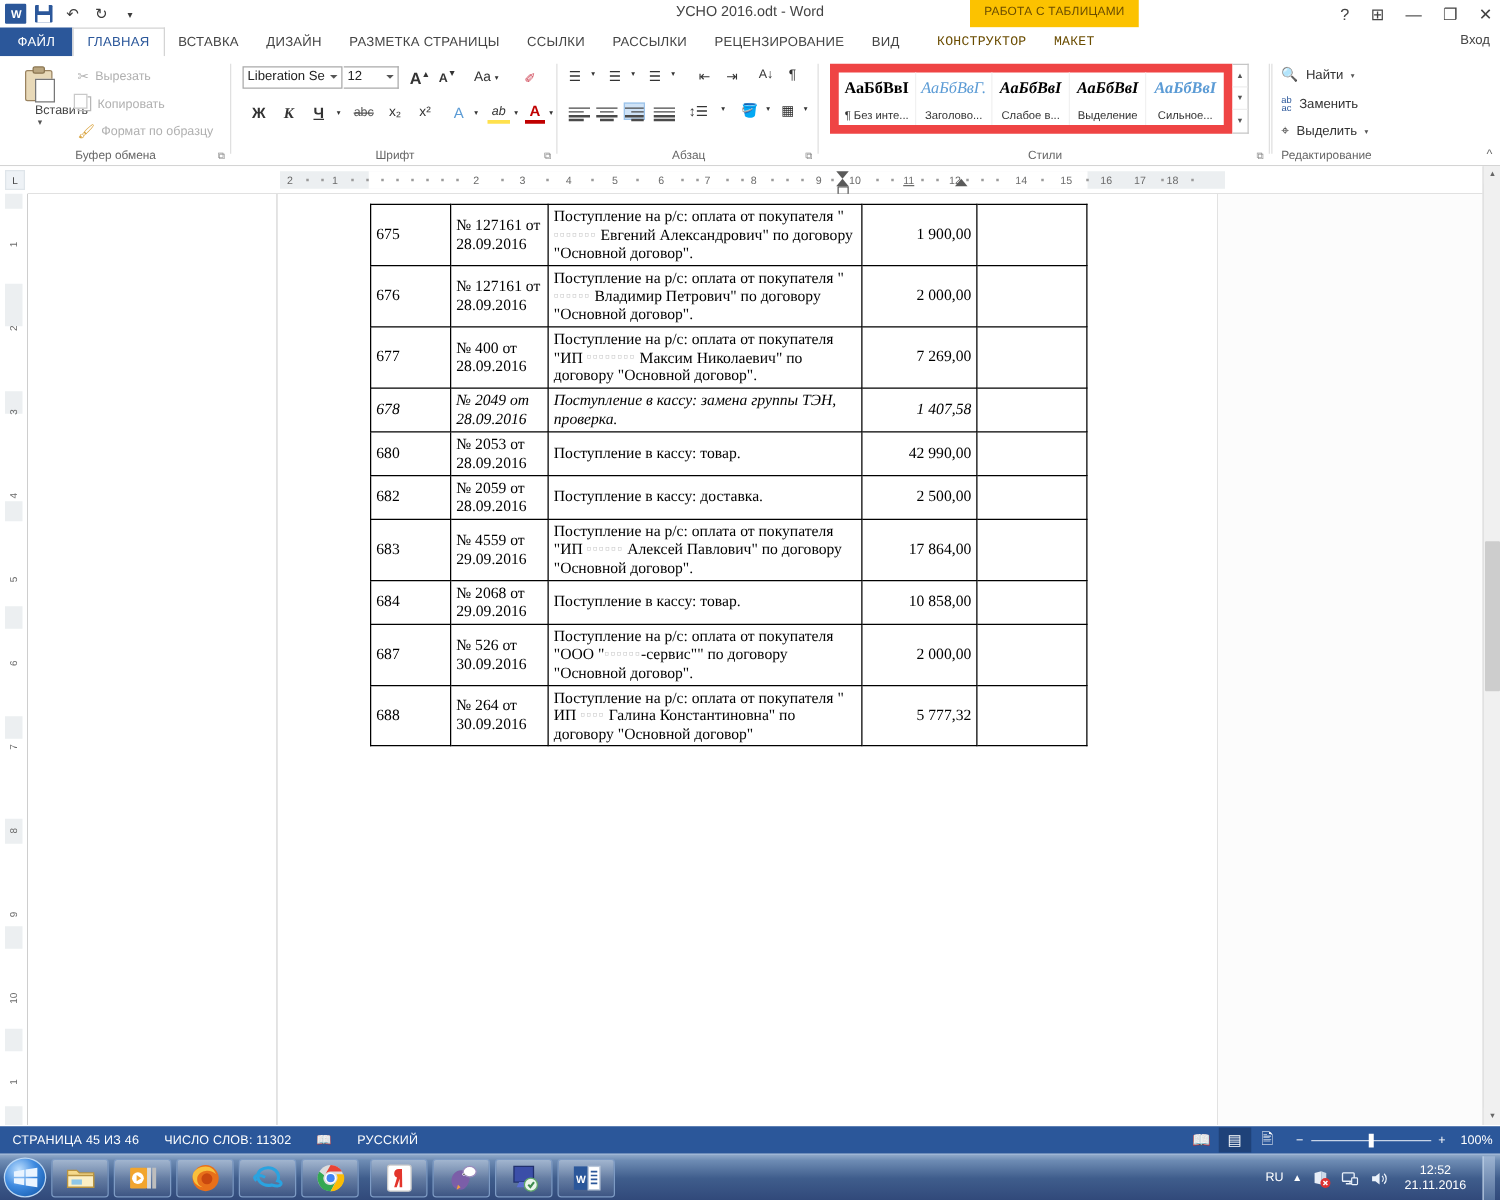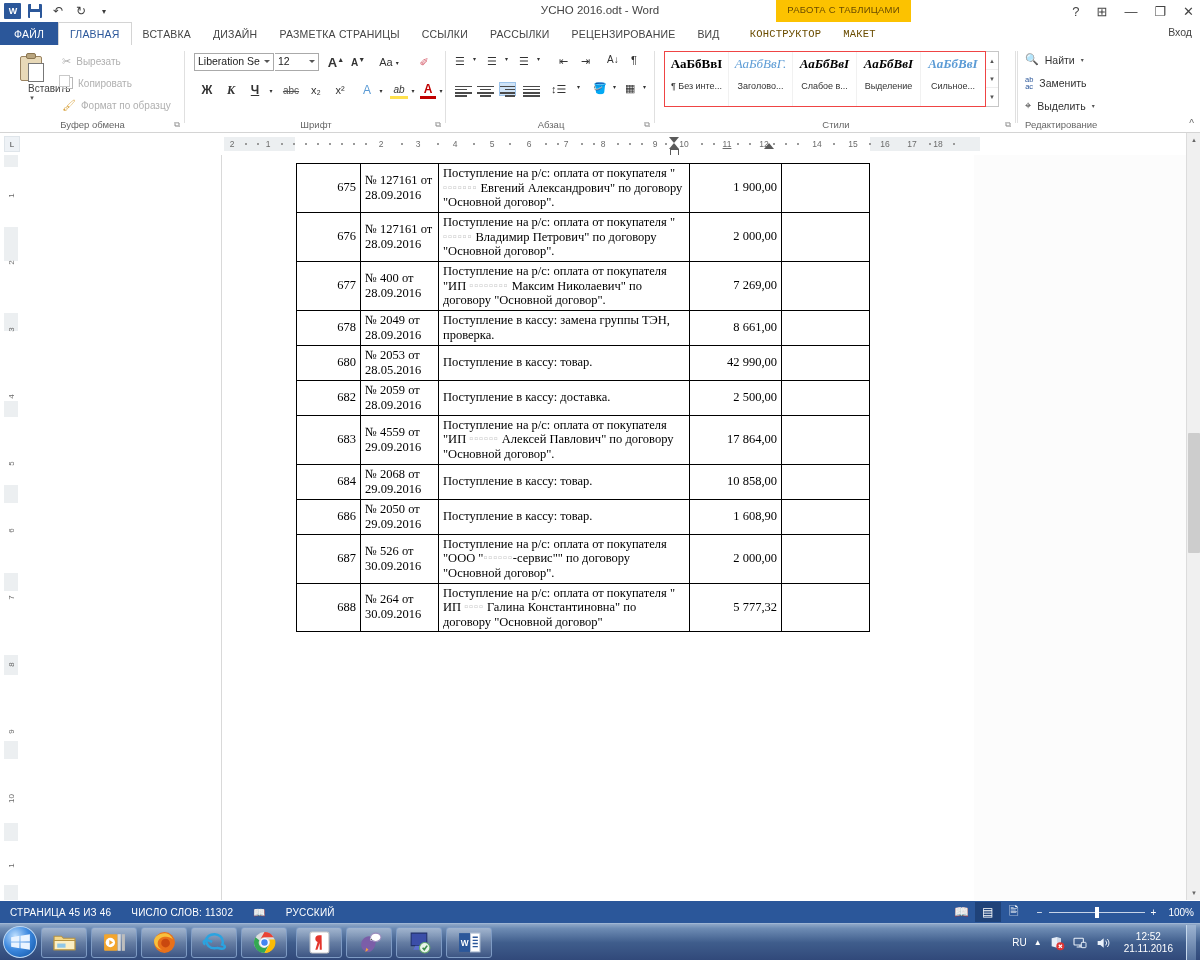--- a/index.html
+++ b/index.html
@@ -164,21 +164,21 @@
   }
   .align-ico i {
     display: block; height: 1.6px; background: #4a4a4a; margin: 1.6px 0;
   }
   .align-ico.sel { background: #cfe3f7; border: 1px solid #9cc3ea; }
 
   
   #g-styles { left: 656px; width: 360px; }
   .stylebox {
     position: absolute; left: 8px; top: 6px; width: 322px; height: 56px;
-    border: 1px solid #ef4444; background: #fff; display: flex;
+    border: 7px solid #ef4444; background: #fff; display: flex;
   }
   .style-item {
     width: 64.4px; border-right: 1px solid #f1f1f1; text-align: center;
     padding-top: 4px;
   }
   .style-item:last-child { border-right: none; }
   .style-sample { font-family: "Liberation Serif", serif; font-size: 13px; }
   .style-name {
     font-size: 9px; color: #333; margin-top: 9px; overflow: hidden;
     white-space: nowrap; padding: 0 2px;
@@ -258,21 +258,21 @@
   .page-edge-l { position: absolute; left: 199px; top: 0; width: 1px; height: 745px; background: #d9d9d9; }
   .page-edge-r { position: absolute; left: 951px; top: 0; width: 1px; height: 745px; background: #cccccc; }
 
   
   table.doc {
     position: absolute; left: 74px; top: 8px; width: 559px;
     border-collapse: collapse; font-family: "Liberation Serif", serif;
     font-size: 12.5px; color: #000; table-layout: fixed;
   }
   table.doc td { border: 1px solid #000; padding: 2px 4px; vertical-align: middle; }
-  td.c-num { width: 64px; text-align: right; }
+  td.c-num { width: 64px; text-align: left; }
   td.c-doc { width: 78px; }
   td.c-desc { width: 251px; line-height: 1.17; }
   td.c-sum { width: 92px; text-align: right; padding-right: 7px; }
   td.c-last { width: 88px; }
   .redact {
     display: inline-block; background: transparent; color: #c8c8c8;
     letter-spacing: 1px; font-size: 11px; vertical-align: 1px;
   }
 
   
@@ -669,30 +669,30 @@
             <td class="c-sum">2 000,00</td>
             <td class="c-last"></td>
           </tr>
           <tr style="height: 48px;">
             <td class="c-num">677</td>
             <td class="c-doc">№ 400 от 28.09.2016</td>
             <td class="c-desc">Поступление на р/с: оплата от покупателя "ИП <span class="redact">▫▫▫▫▫▫▫▫</span> Максим Николаевич" по договору "Основной договор".</td>
             <td class="c-sum">7 269,00</td>
             <td class="c-last"></td>
           </tr>
-          <tr style="height: 31px;">
+          <tr style="height: 31px; font-style: italic;">
             <td class="c-num">678</td>
             <td class="c-doc">№ 2049 от 28.09.2016</td>
             <td class="c-desc">Поступление в кассу: замена группы ТЭН, проверка.</td>
-            <td class="c-sum">8 661,00</td>
+            <td class="c-sum">1 407,58</td>
             <td class="c-last"></td>
           </tr>
           <tr style="height: 31px;">
             <td class="c-num">680</td>
-            <td class="c-doc">№ 2053 от 28.05.2016</td>
+            <td class="c-doc">№ 2053 от 28.09.2016</td>
             <td class="c-desc">Поступление в кассу: товар.</td>
             <td class="c-sum">42 990,00</td>
             <td class="c-last"></td>
           </tr>
           <tr style="height: 31px;">
             <td class="c-num">682</td>
             <td class="c-doc">№ 2059 от 28.09.2016</td>
             <td class="c-desc">Поступление в кассу: доставка.</td>
             <td class="c-sum">2 500,00</td>
             <td class="c-last"></td>
@@ -702,27 +702,20 @@
             <td class="c-doc">№ 4559 от 29.09.2016</td>
             <td class="c-desc">Поступление на р/с: оплата от покупателя "ИП <span class="redact">▫▫▫▫▫▫</span> Алексей Павлович" по договору "Основной договор".</td>
             <td class="c-sum">17 864,00</td>
             <td class="c-last"></td>
           </tr>
           <tr style="height: 31px;">
             <td class="c-num">684</td>
             <td class="c-doc">№ 2068 от 29.09.2016</td>
             <td class="c-desc">Поступление в кассу: товар.</td>
             <td class="c-sum">10 858,00</td>
-            <td class="c-last"></td>
-          </tr>
-          <tr style="height: 31px;">
-            <td class="c-num">686</td>
-            <td class="c-doc">№ 2050 от 29.09.2016</td>
-            <td class="c-desc">Поступление в кассу: товар.</td>
-            <td class="c-sum">1 608,90</td>
             <td class="c-last"></td>
           </tr>
           <tr style="height: 48px;">
             <td class="c-num">687</td>
             <td class="c-doc">№ 526 от 30.09.2016</td>
             <td class="c-desc">Поступление на р/с: оплата от покупателя "ООО "<span class="redact">▫▫▫▫▫▫</span>-сервис"" по договору "Основной договор".</td>
             <td class="c-sum">2 000,00</td>
             <td class="c-last"></td>
           </tr>
           <tr style="height: 48px;">

